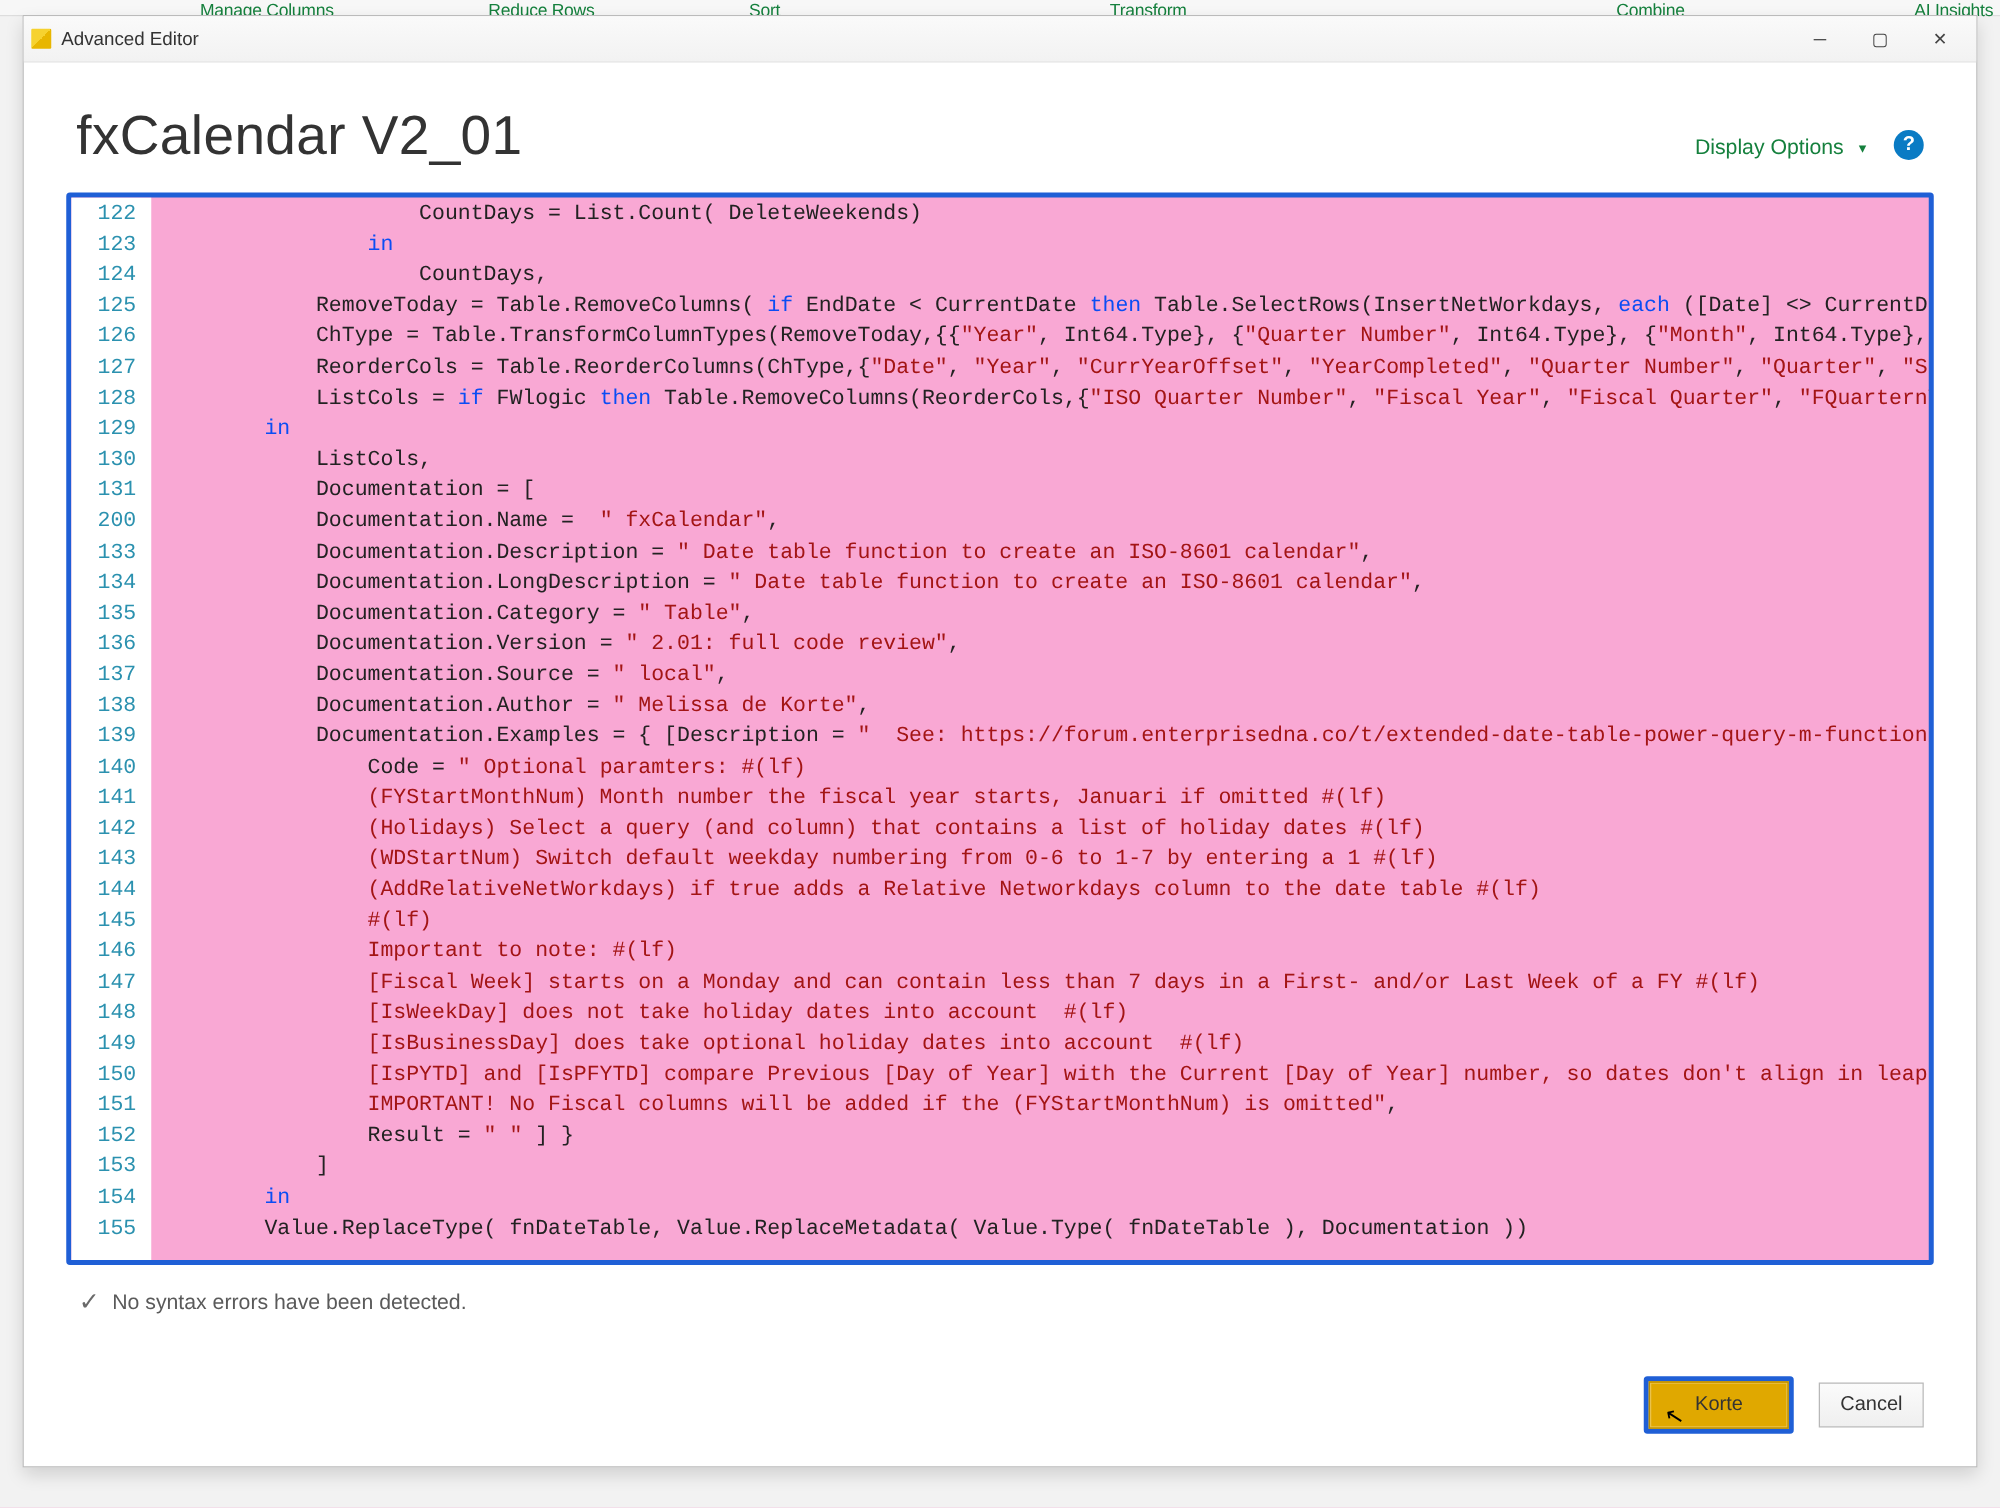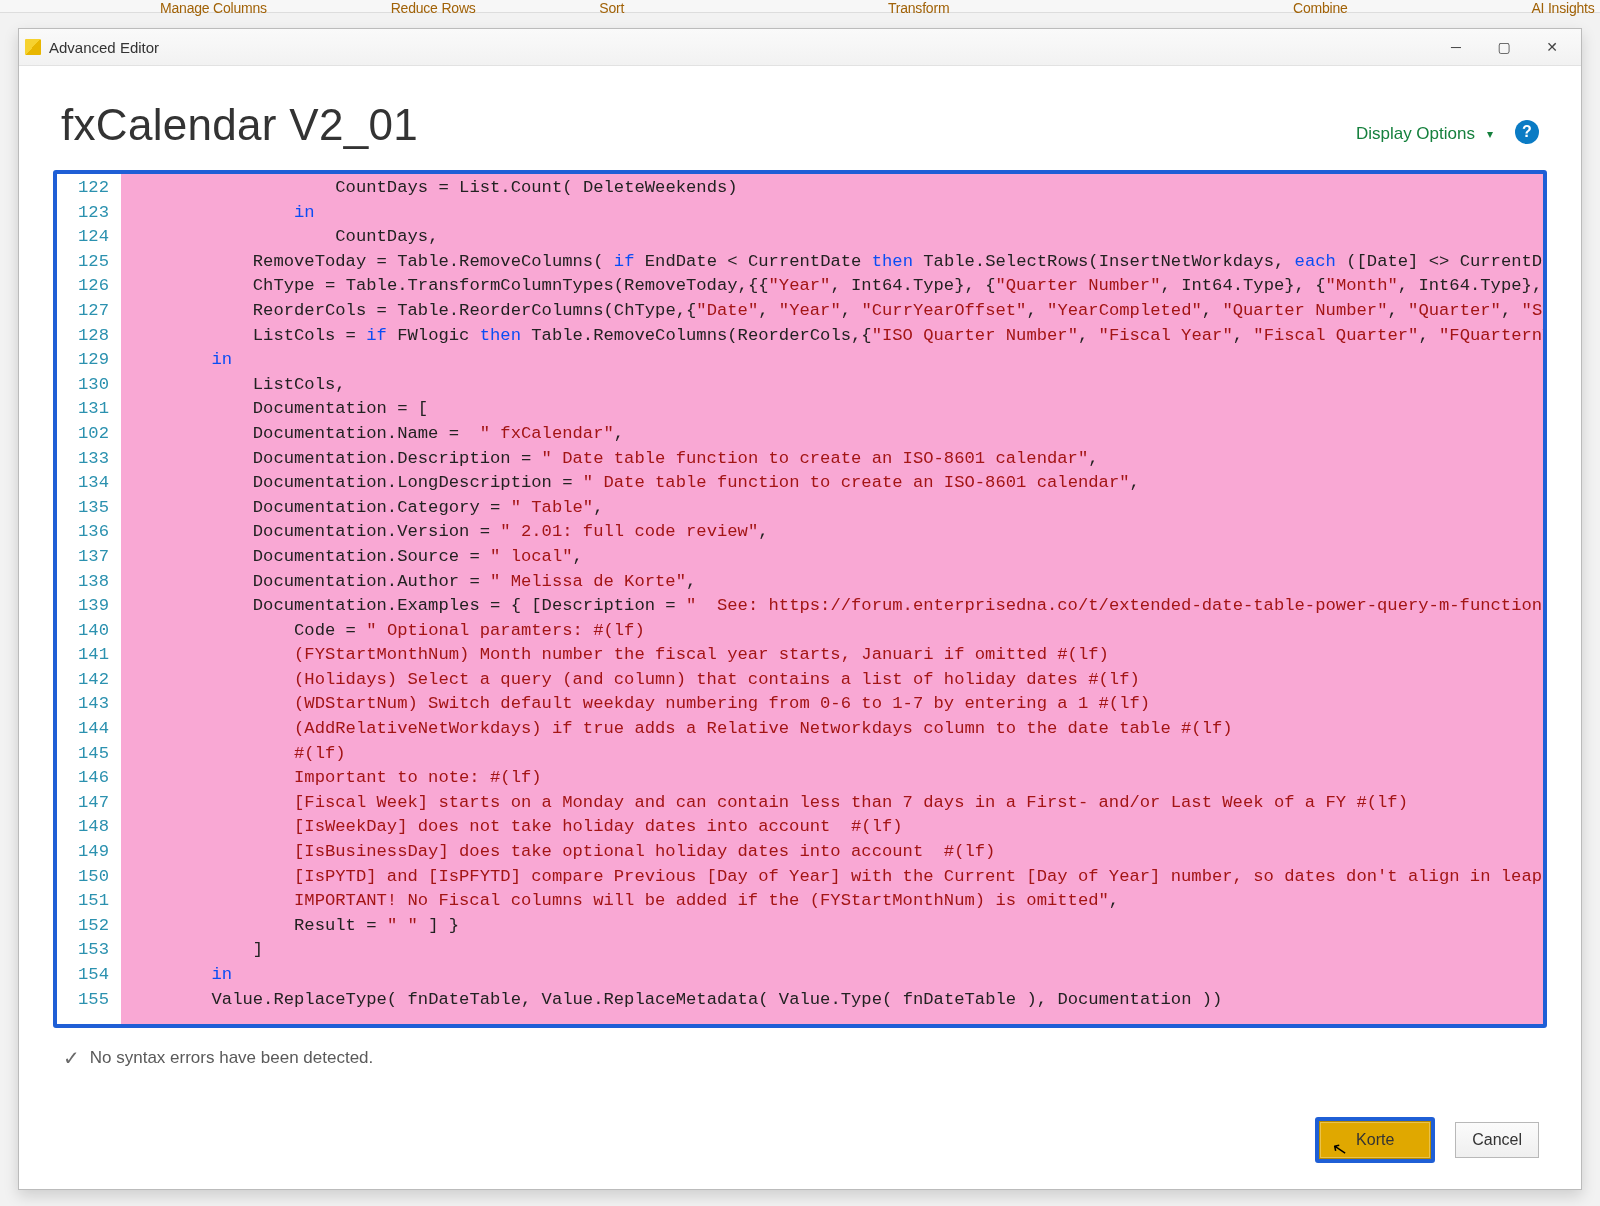--- a/index.html
+++ b/index.html
@@ -17,29 +17,29 @@
     width: 1600px;
     height: 1206px;
   }
   .ribbon-bg {
     position: absolute;
     top: 0; left: 0; right: 0;
     height: 12px;
     background: #f7f7f7;
     border-bottom: 1px solid #ddd;
     font-size: 14px;
-    color: #a16207;
+    color: #15803d;
     white-space: nowrap;
     letter-spacing: -0.2px;
   }
   .ribbon-bg span { display:inline-block; margin: -6px 60px 0 60px; }
   .window {
     position: absolute;
     left: 18px;
-    top: 28px;
+    top: 12px;
     width: 1562px;
     height: 1160px;
     background: #fff;
     border: 1px solid #bbb;
     box-shadow: 0 6px 14px rgba(0,0,0,0.15);
   }
   .titlebar {
     height: 36px;
     display: flex;
     align-items: center;
@@ -245,21 +245,21 @@
             <div>122</div>
             <div>123</div>
             <div>124</div>
             <div>125</div>
             <div>126</div>
             <div>127</div>
             <div>128</div>
             <div>129</div>
             <div>130</div>
             <div>131</div>
-            <div>102</div>
+            <div>200</div>
             <div>133</div>
             <div>134</div>
             <div>135</div>
             <div>136</div>
             <div>137</div>
             <div>138</div>
             <div>139</div>
             <div>140</div>
             <div>141</div>
             <div>142</div>

